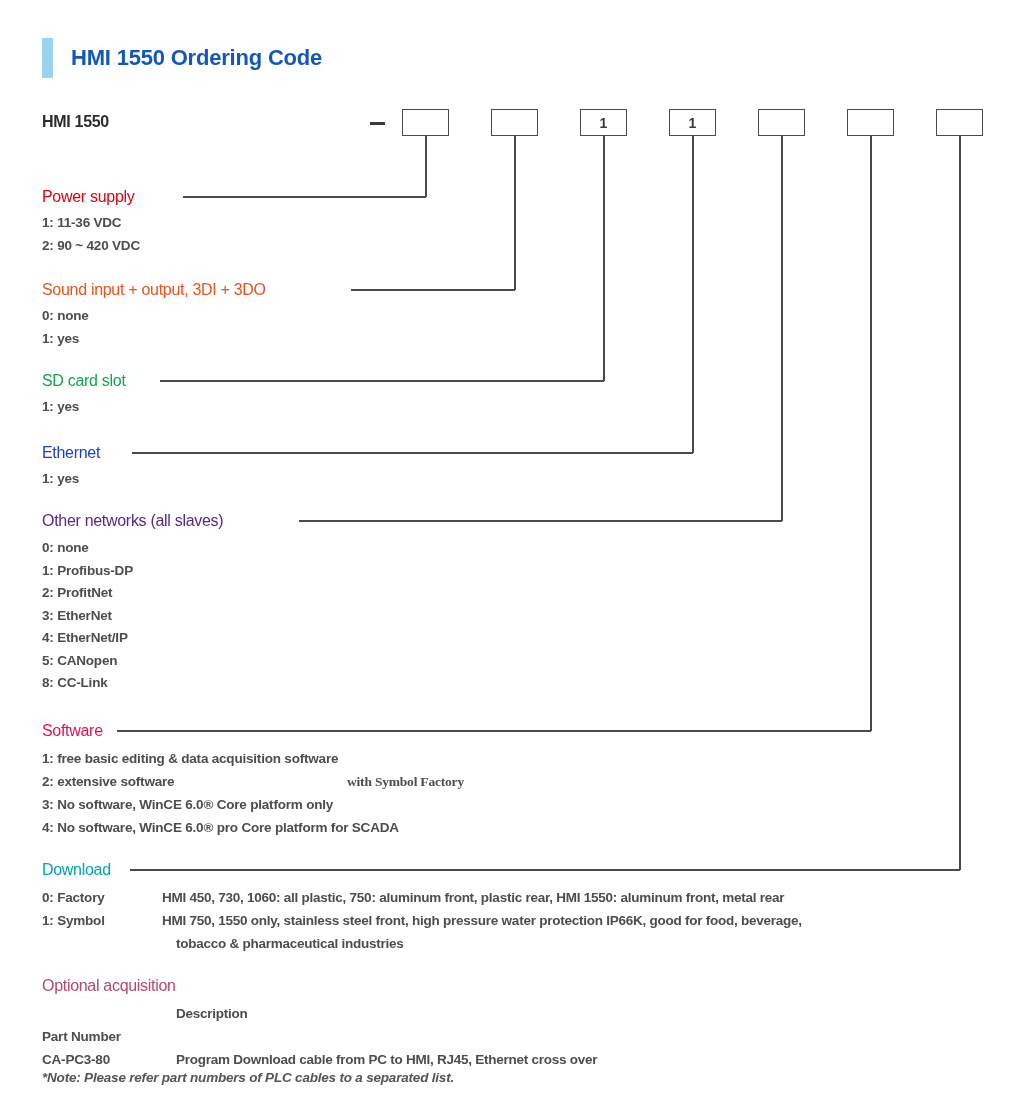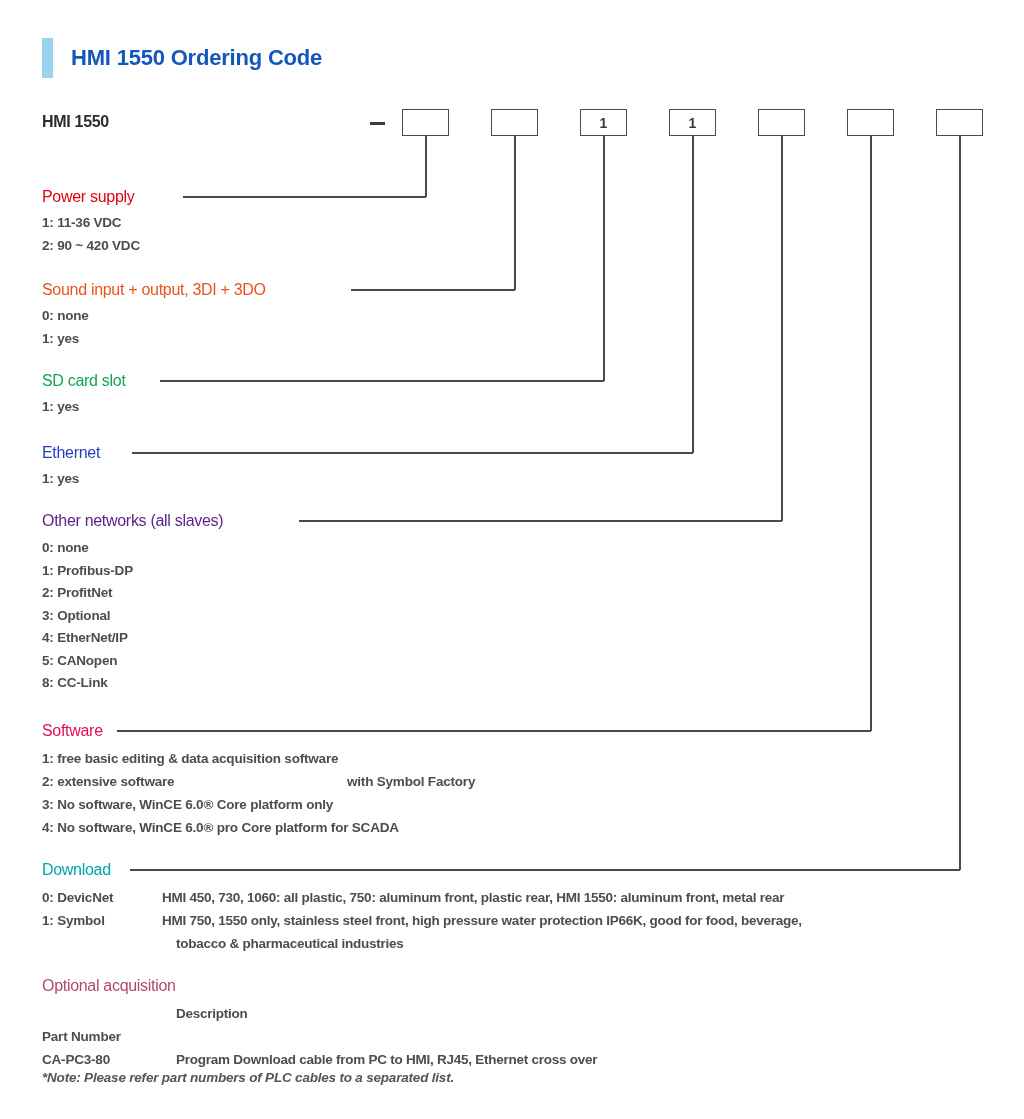--- a/index.html
+++ b/index.html
@@ -46,21 +46,21 @@
   .opt { font-size: 13.5px; font-weight: bold; color: #4d4d4d; letter-spacing: -0.2px; white-space: nowrap; line-height: 22.5px; }
 
   
   .row2 { display: flex; line-height: 23px; }
   .row2 .c1 { width: 120px; flex: 0 0 120px; font-size: 13.5px; font-weight: bold; color: #4d4d4d; letter-spacing: -0.2px; }
   .row2 .c2 { font-size: 13.5px; font-weight: bold; color: #4d4d4d; letter-spacing: -0.25px; white-space: nowrap; }
   .row2 .c2.indent { padding-left: 14px; }
 
   .sw-row { display: flex; line-height: 23px; }
   .sw-row .a { font-size: 13.5px; font-weight: bold; color: #4d4d4d; letter-spacing: -0.2px; white-space: nowrap; }
-  .sw-row .b { font-size: 13.5px; font-weight: bold; color: #4d4d4d; letter-spacing: -0.2px; white-space: nowrap; }
+  .sw-row .b { font-size: 13.5px; font-weight: bold; color: #4d4d4d; letter-spacing: -0.2px; white-space: nowrap; font-family: Liberation Serif, serif; }
 
   .acc-head { font-size: 13.5px; font-weight: bold; color: #5a5a5a; letter-spacing: -0.2px; margin-top: 23px; }
 
   .note {
     position: absolute; left: 42px; top: 1070px;
     font-size: 13.5px; font-style: italic; font-weight: bold; color: #555555; letter-spacing: -0.2px;
   }
 </style>
 </head>
 <body>
@@ -133,21 +133,21 @@
       <div class="opt">1: yes</div>
     </div>
   </div>
 
   <div class="section" style="top:512px">
     <div class="sec-head" style="color:#5a2489">Other networks (all slaves)</div>
     <div style="margin-top:7px">
       <div class="opt">0: none</div>
       <div class="opt">1: Profibus-DP</div>
       <div class="opt">2: ProfitNet</div>
-      <div class="opt">3: Optional</div>
+      <div class="opt">3: EtherNet</div>
       <div class="opt">4: EtherNet/IP</div>
       <div class="opt">5: CANopen</div>
       <div class="opt">8: CC-Link</div>
     </div>
   </div>
 
   <div class="section" style="top:722px">
     <div class="sec-head" style="color:#e1124f">Software</div>
     <div style="margin-top:7px">
       <div class="sw-row">
@@ -163,21 +163,21 @@
       <div class="sw-row">
         <span class="a">4: No software, WinCE 6.0®  pro Core platform for SCADA</span>
       </div>
     </div>
   </div>
 
   <div class="section" style="top:861px">
     <div class="sec-head" style="color:#00a2b3">Download</div>
     <div style="margin-top:7px">
       <div class="row2">
-        <span class="c1">0: DevicNet</span>
+        <span class="c1">0: Factory</span>
         <span class="c2">HMI 450, 730, 1060: all plastic, 750: aluminum front, plastic rear, HMI 1550: aluminum front, metal rear</span>
       </div>
       <div class="row2">
         <span class="c1">1: Symbol</span>
         <span class="c2">HMI 750, 1550 only, stainless steel front, high pressure water protection IP66K, good for food, beverage,</span>
       </div>
       <div class="row2">
         <span class="c1"></span>
         <span class="c2 indent">tobacco &amp; pharmaceutical industries</span>
       </div>

